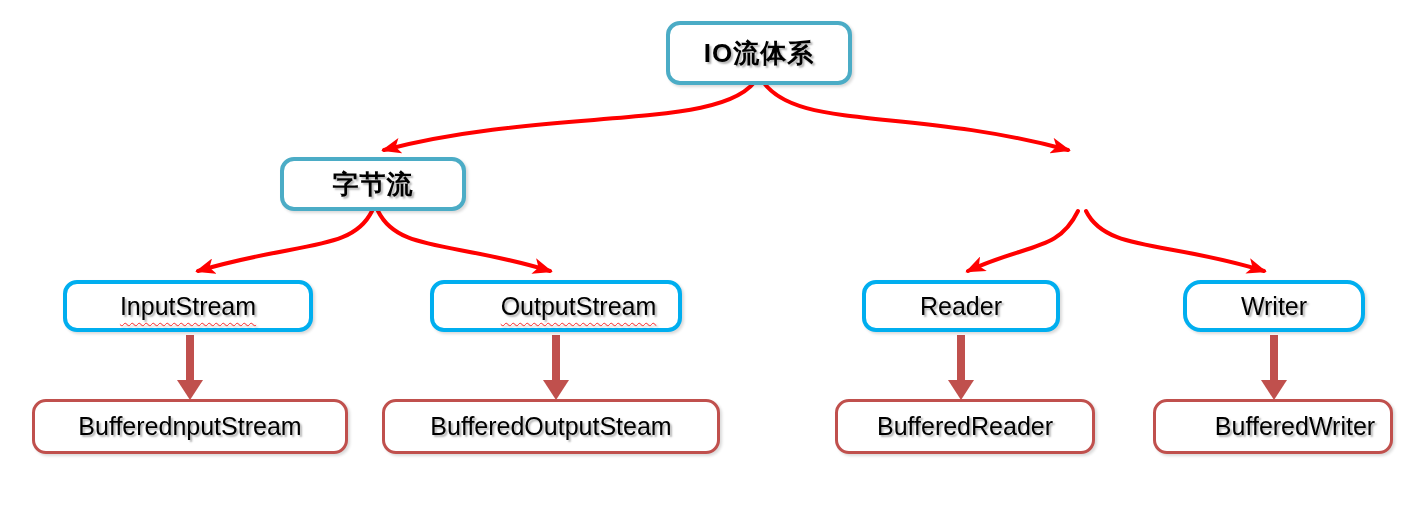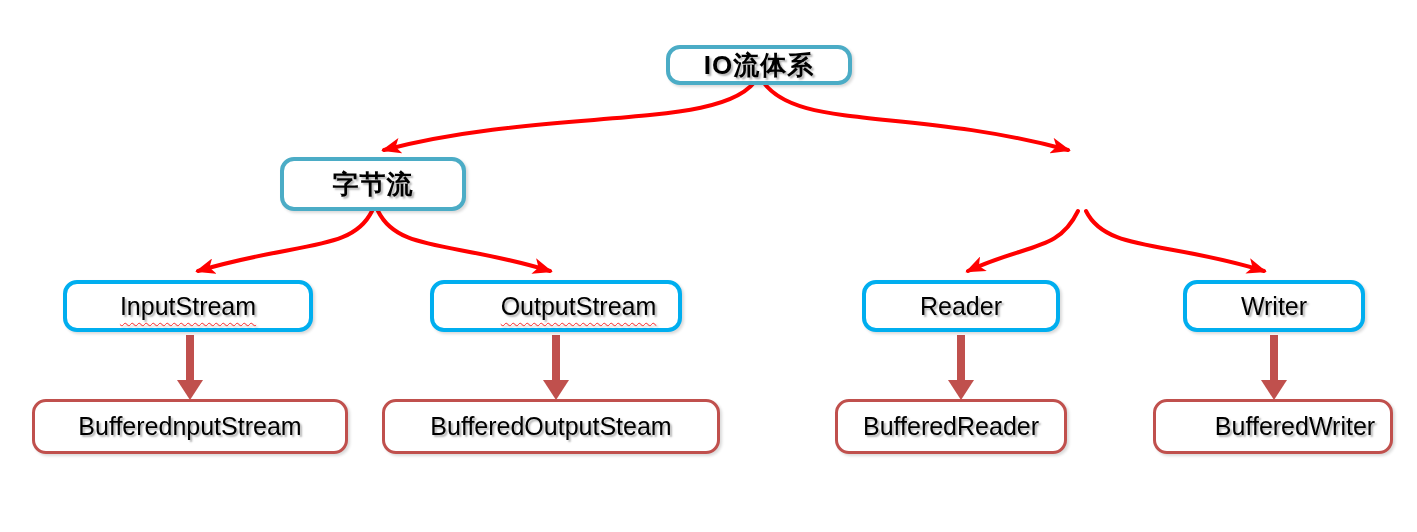--- a/index.html
+++ b/index.html
@@ -99,47 +99,47 @@
     <g>
       <line class="drop-arrow-shaft" x1="961" y1="335" x2="961" y2="381"></line>
       <polygon class="drop-arrow-head" points="948,380 974,380 961,400"></polygon>
     </g>
     <g>
       <line class="drop-arrow-shaft" x1="1274" y1="335" x2="1274" y2="381"></line>
       <polygon class="drop-arrow-head" points="1261,380 1287,380 1274,400"></polygon>
     </g>
   </svg>
 
-  <div class="node lv-teal cn" style="left:666px; top:21px; width:186px; height:40px;margin-top:24px;">
+  <div class="node lv-teal cn" style="left:666px; top:21px; width:186px; height:64px;">
     <span class="label">IO流体系</span>
   </div>
 
   <div class="node lv-teal cn" style="left:280px; top:157px; width:186px; height:54px;">
     <span class="label">字节流</span>
   </div>
 
   <div class="node lv-blue en squiggly" style="left:63px; top:280px; width:250px; height:52px;">
     <span class="label">InputStream</span>
   </div>
   <div class="node lv-blue en squiggly" style="left:430px; top:280px; width:252px; height:52px;padding-left:45px;">
     <span class="label">OutputStream</span>
   </div>
   <div class="node lv-blue en" style="left:862px; top:280px; width:198px; height:52px;">
     <span class="label">Reader</span>
   </div>
-  <div class="node lv-blue en" style="left:1183px; top:280px; width:182px; height:52px;">
+  <div class="node lv-blue en" style="left:1183px; top:280px; width:182px; height:52px;border-radius:18px;">
     <span class="label">Writer</span>
   </div>
 
   <div class="node lv-brown en" style="left:32px; top:399px; width:316px; height:55px;">
     <span class="label">BufferednputStream</span>
   </div>
   <div class="node lv-brown en" style="left:382px; top:399px; width:338px; height:55px;">
     <span class="label">BufferedOutputSteam</span>
   </div>
-  <div class="node lv-brown en" style="left:835px; top:399px; width:232px; height:55px;">
+  <div class="node lv-brown en" style="left:835px; top:399px; width:260px; height:55px;">
     <span class="label">BufferedReader</span>
   </div>
   <div class="node lv-brown en" style="left:1153px; top:399px; width:240px; height:55px;padding-left:44px;">
     <span class="label">BufferedWriter</span>
   </div>
 
 </div>
 
 </body></html>

